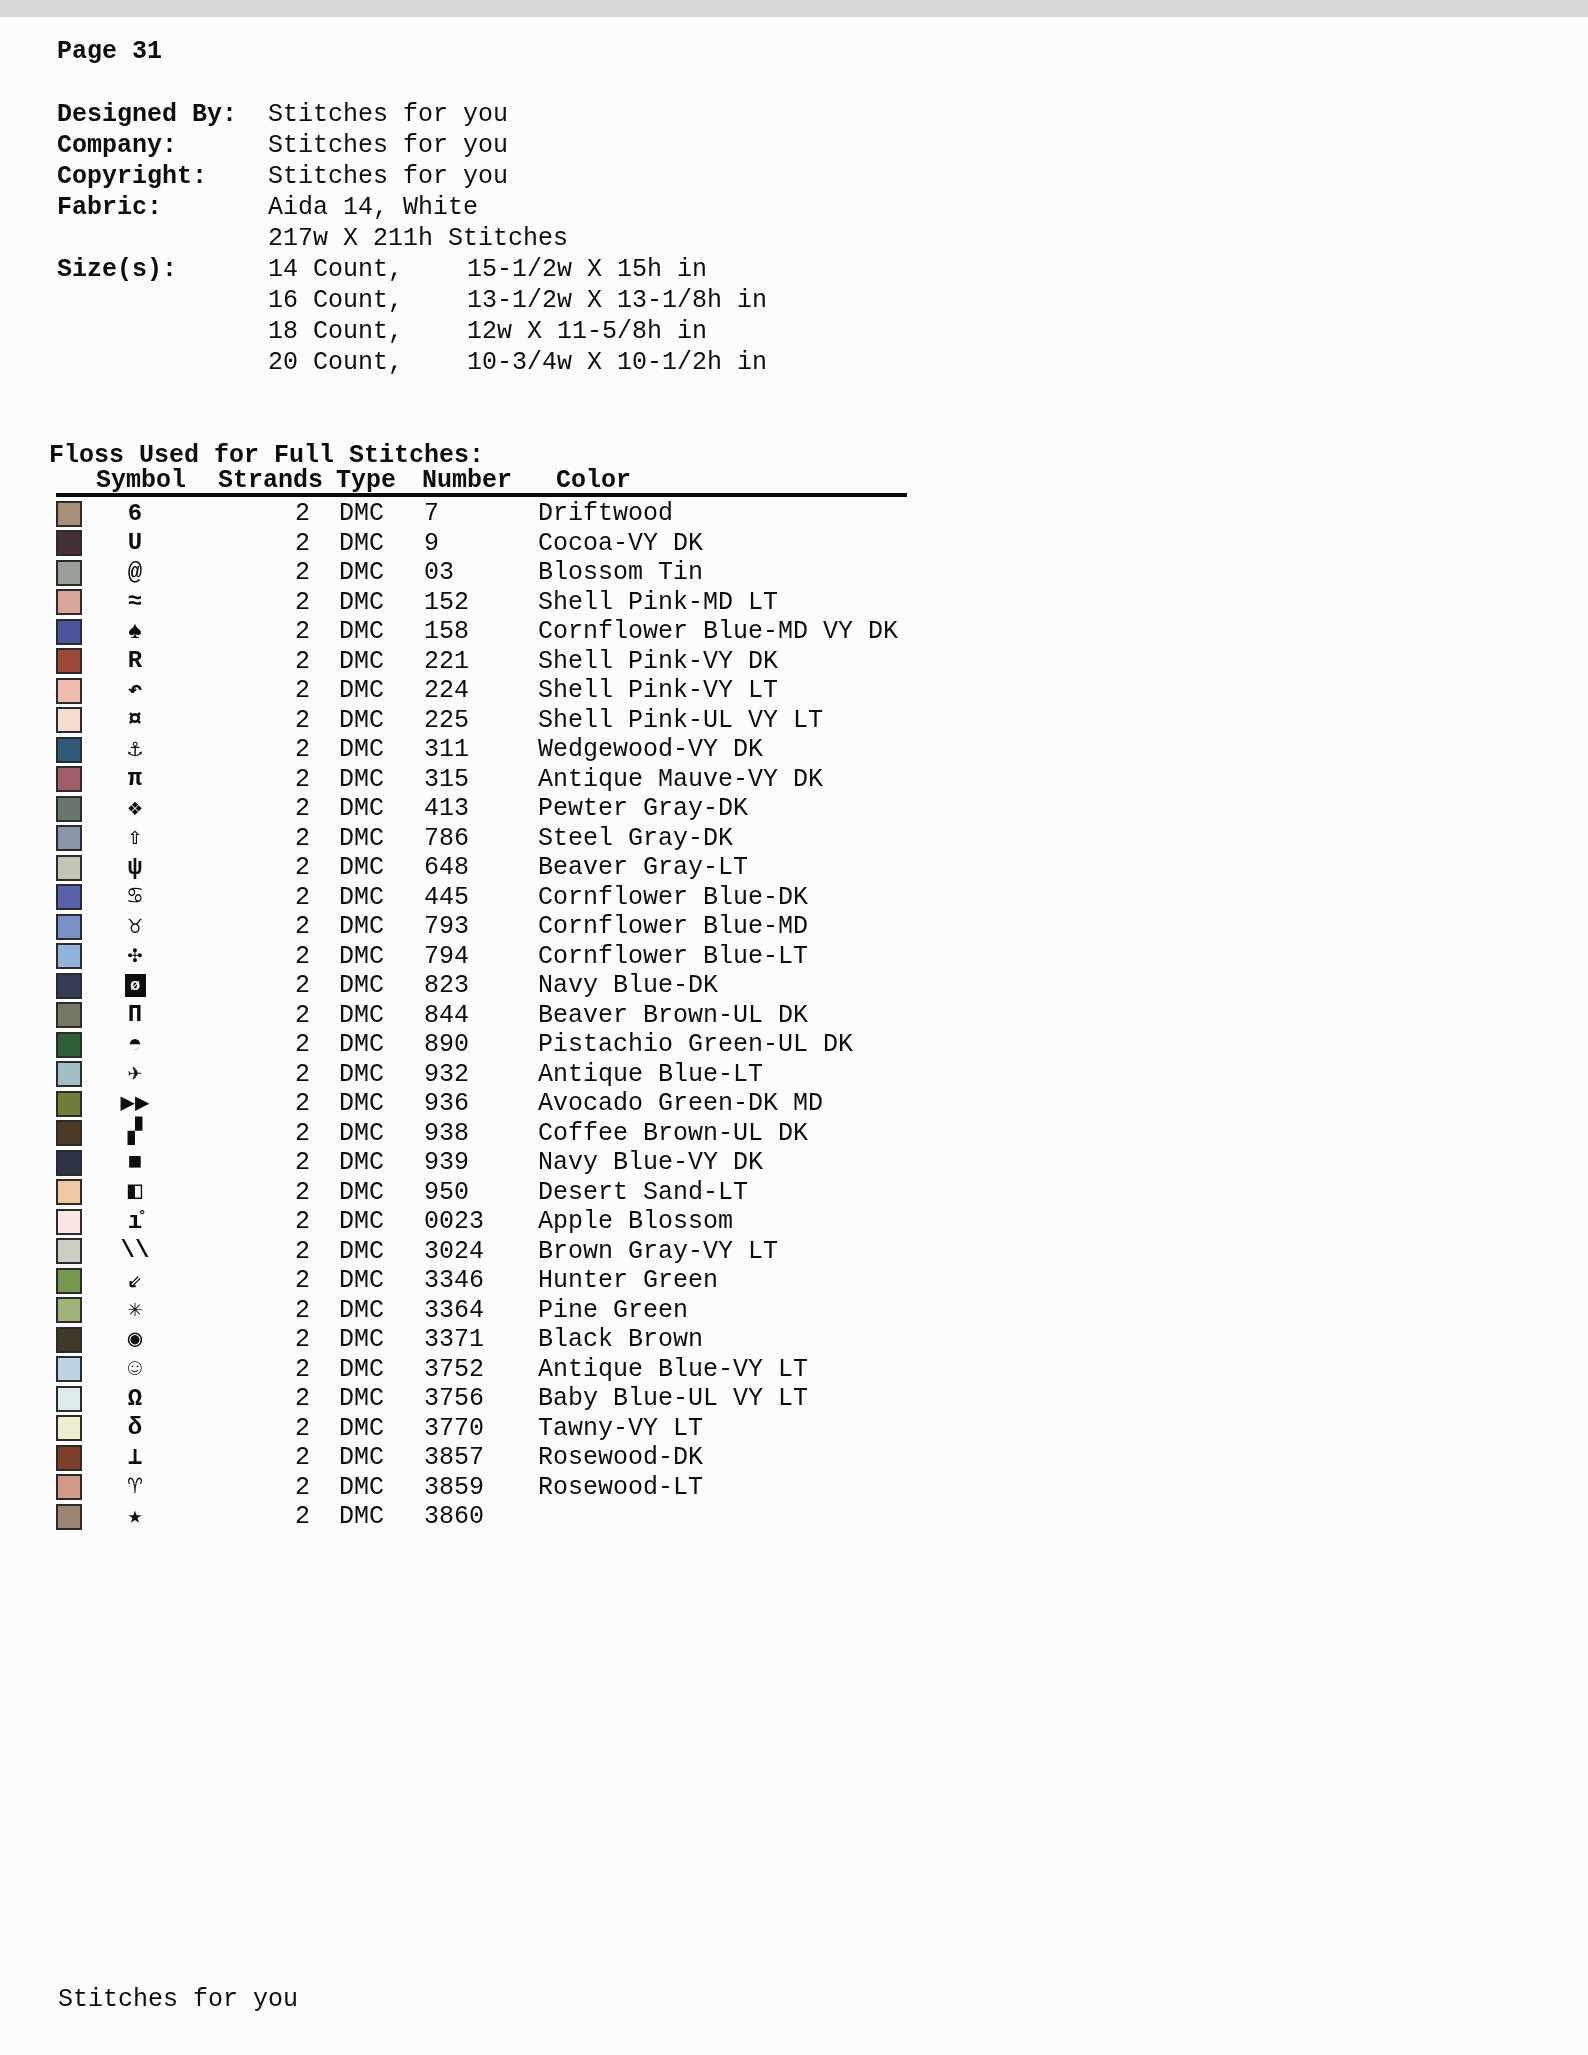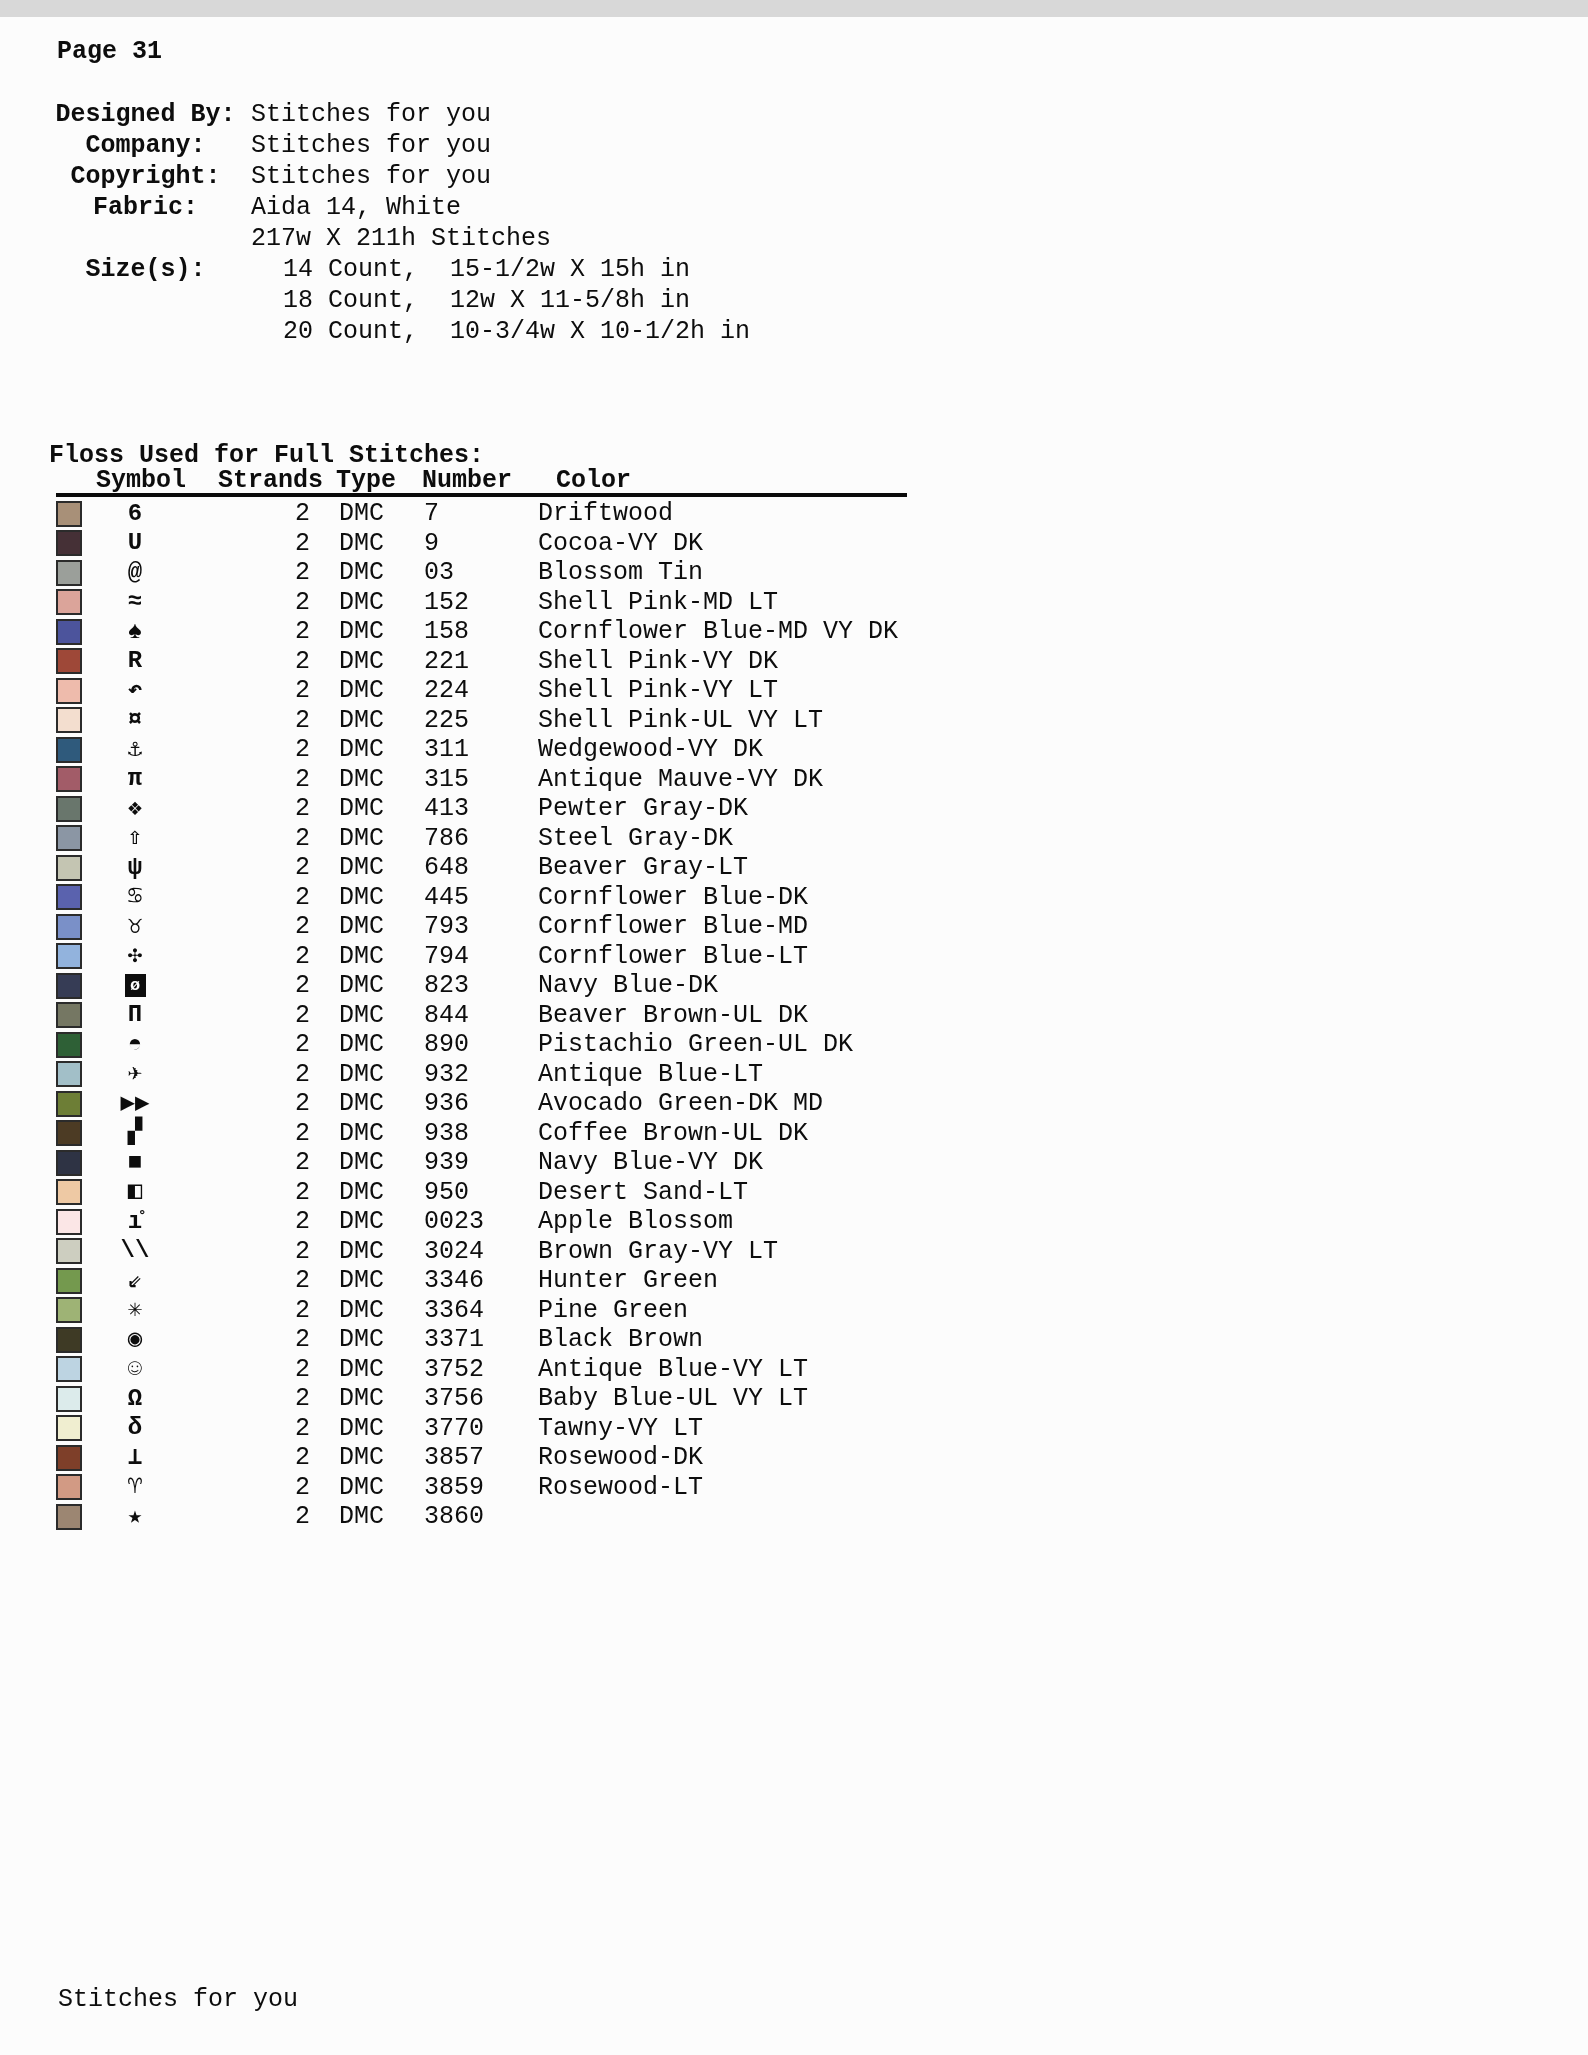--- a/index.html
+++ b/index.html
@@ -10,21 +10,21 @@
     background:#fcfcfc;
     overflow:hidden;
     font-family:"Liberation Mono","DejaVu Sans Mono",monospace;
     font-size:25px;
     color:#0d0d0d;
   }
   .b { font-weight:bold; }
 
   #page-number { position:absolute; left:57px; top:20px; }
 
-  .info { position:absolute; left:40px; top:82px;text-align:center; }
+  .info { position:absolute; left:57px; top:82px; }
   .info-line { display:flex; height:31px; line-height:31px; white-space:pre; }
   .info-label { width:211px; font-weight:bold; }
   .size-count { width:199px; }
 
   #floss-title { position:absolute; left:49px; top:424px; font-weight:bold; }
 
   .col-headers { position:absolute; left:0; top:449px; width:100%; height:29px; font-weight:bold; }
   .col-headers span { position:absolute; top:0; }
   .ch-symbol  { left:96px; }
   .ch-strands { left:218px; }
@@ -85,20 +85,25 @@
       <span class="info-label"></span>
       <span>217w X 211h Stitches</span>
     </div>
     <div class="info-line">
       <span class="info-label">Size(s):</span>
       <span class="size-count">14 Count,</span>
       <span>15-1/2w X 15h in</span>
     </div>
     <div class="info-line">
       <span class="info-label"></span>
+      <span class="size-count">16 Count,</span>
+      <span>13-1/2w X 13-1/8h in</span>
+    </div>
+    <div class="info-line">
+      <span class="info-label"></span>
       <span class="size-count">18 Count,</span>
       <span>12w X 11-5/8h in</span>
     </div>
     <div class="info-line">
       <span class="info-label"></span>
       <span class="size-count">20 Count,</span>
       <span>10-3/4w X 10-1/2h in</span>
     </div>
   </div>
 

